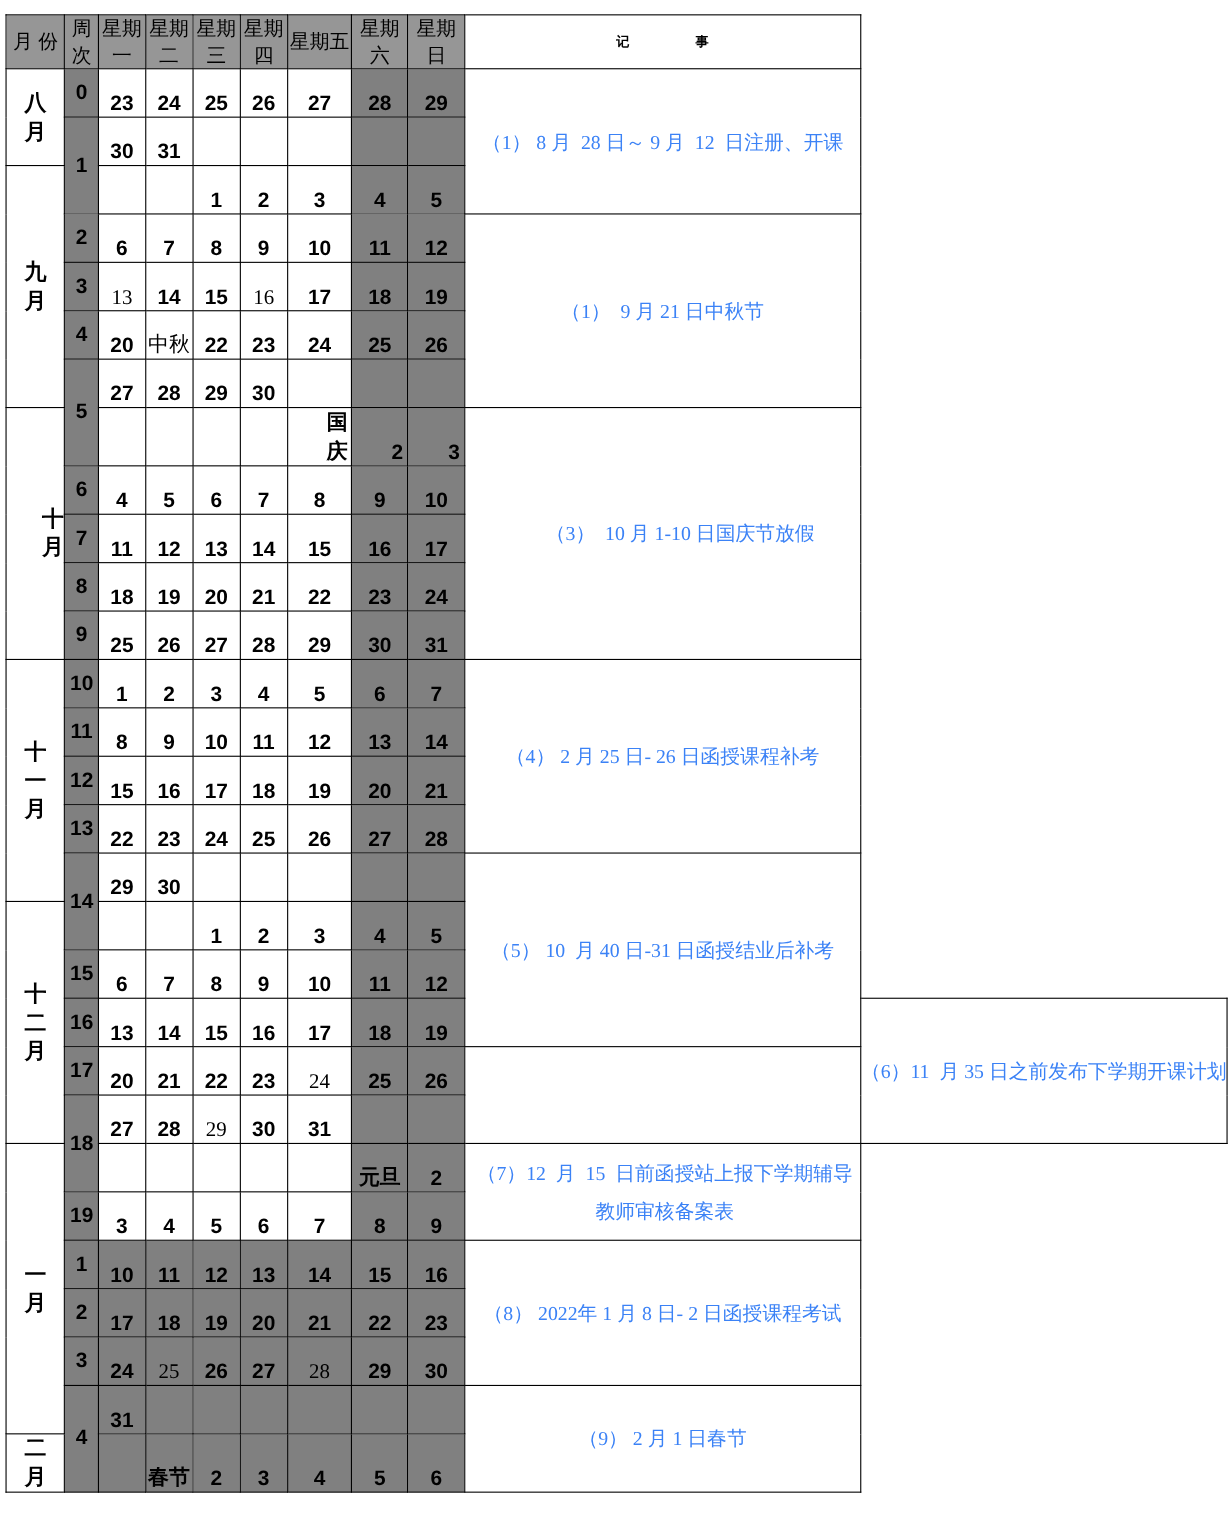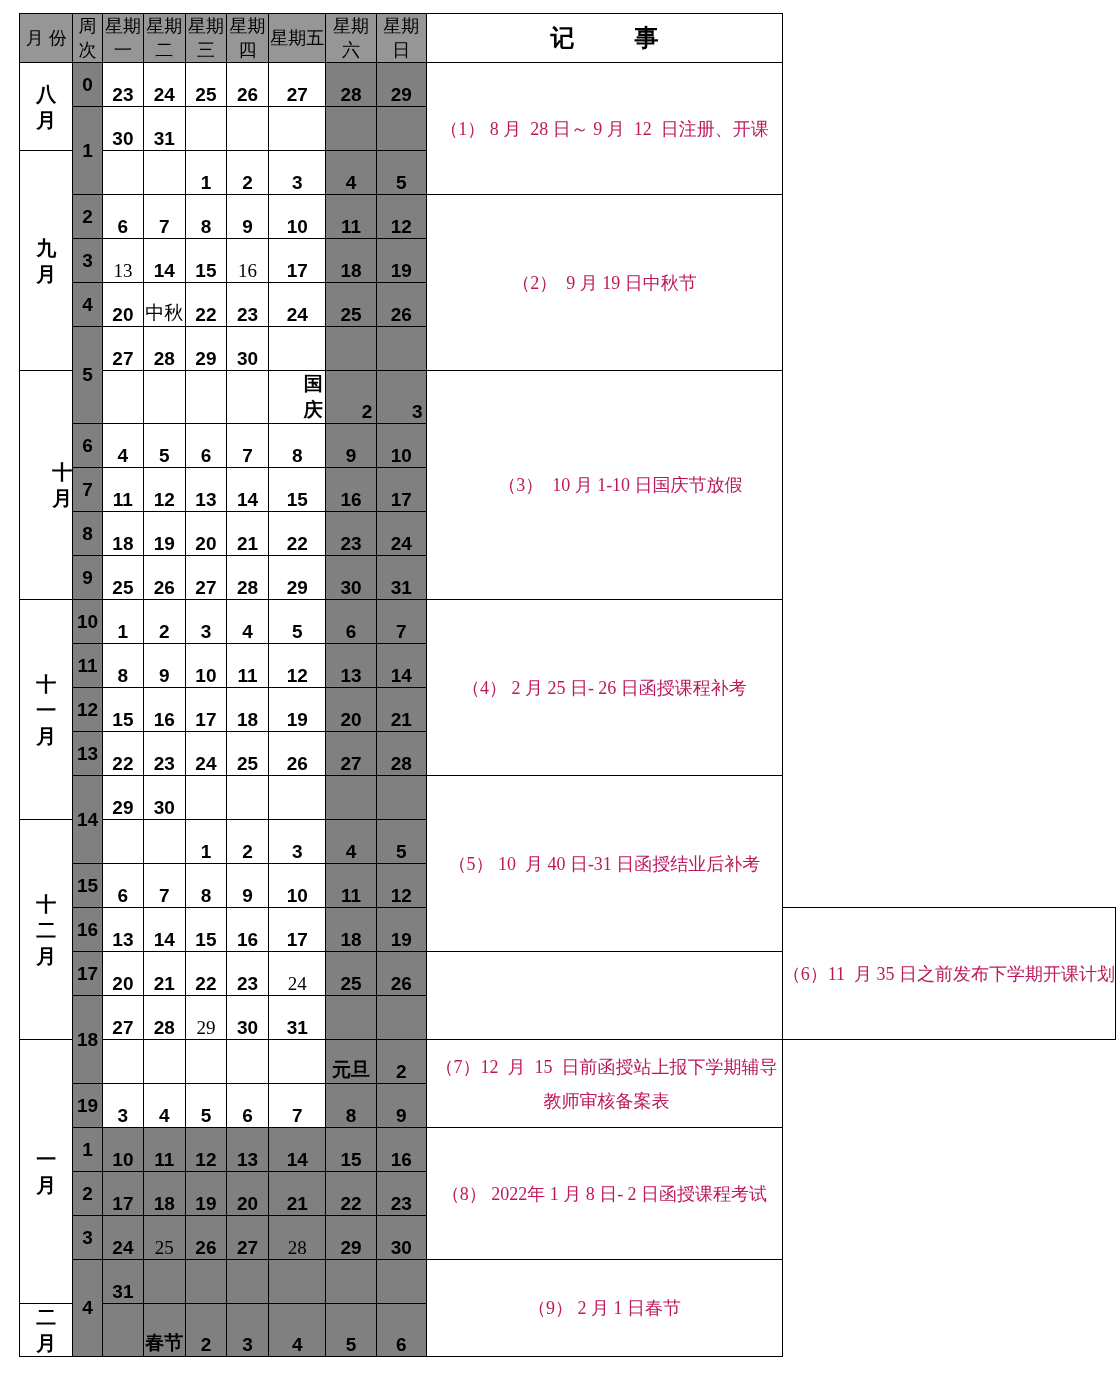--- a/index.html
+++ b/index.html
@@ -1,27 +1,27 @@
 <!DOCTYPE html>
 <html><head>
 <meta charset="utf-8">
 <style>
   html,body{margin:0;padding:0;background:#fff;}
   body{width:1116px;height:1394px;position:relative;overflow:hidden;font-family:"Liberation Sans","DejaVu Sans",sans-serif;}
-  table.cal{position:absolute;left:19px;top:13px;border-collapse:collapse;table-layout:fixed;}
+  table.cal{position:absolute;left:5px;top:13px;border-collapse:collapse;table-layout:fixed;}
   table.cal td{border:1.5px solid #000;padding:0;text-align:center;overflow:hidden;}
   .hdr td{background:#969696;height:38px;font-size:18px;color:#000;}
-  .hdr td.notes-h{background:#fff;font-weight:bold;font-size:24px;letter-spacing:0;}
+  .hdr td.notes-h{background:#fff;font-weight:bold;font-size:12px;letter-spacing:0;}
   .hdr td.notes-h span.gap{display:inline-block;width:60px;}
   td.month{background:#fff;font-weight:bold;font-size:20px;line-height:26px;vertical-align:middle;}
   td.week{background:#808080;font-weight:bold;font-size:19px;}
   td.day{background:#fff;font-weight:bold;font-size:19px;vertical-align:bottom;padding-bottom:2px;}
   td.day.gray{background:#808080;}
   td.day.serif{font-family:"Liberation Serif","DejaVu Serif",serif;font-weight:normal;}
-  td.note{background:#fff;text-align:left;vertical-align:middle;font-family:"Liberation Serif","DejaVu Serif",serif;font-size:18px;color:#be185d;padding-left:12px;white-space:pre;}
+  td.note{background:#fff;text-align:left;vertical-align:middle;font-family:"Liberation Serif","DejaVu Serif",serif;font-size:18px;color:#3b82f6;padding-left:12px;white-space:pre;}
   td.note.wrap{white-space:pre-wrap;padding-left:4px;line-height:34px;}
   tr.r td{height:43px;}
   tr.r.tall td{height:46px;padding-left:32px;}
 </style>
 </head>
 <body>
 
 <table class="cal">
   <colgroup>
     <col style="width:55px">
@@ -82,21 +82,21 @@
       </tr>
       <tr class="r">
         <td class="week" rowspan="1">2</td>
         <td class="day">6</td>
         <td class="day">7</td>
         <td class="day">8</td>
         <td class="day">9</td>
         <td class="day">10</td>
         <td class="day gray">11</td>
         <td class="day gray">12</td>
-        <td class="note" rowspan="4">（2）  9 月 19 日中秋节</td>
+        <td class="note" rowspan="4">（1）  9 月 21 日中秋节</td>
       </tr>
       <tr class="r">
         <td class="week" rowspan="1">3</td>
         <td class="day serif">13</td>
         <td class="day">14</td>
         <td class="day">15</td>
         <td class="day serif">16</td>
         <td class="day">17</td>
         <td class="day gray">18</td>
         <td class="day gray">19</td>

